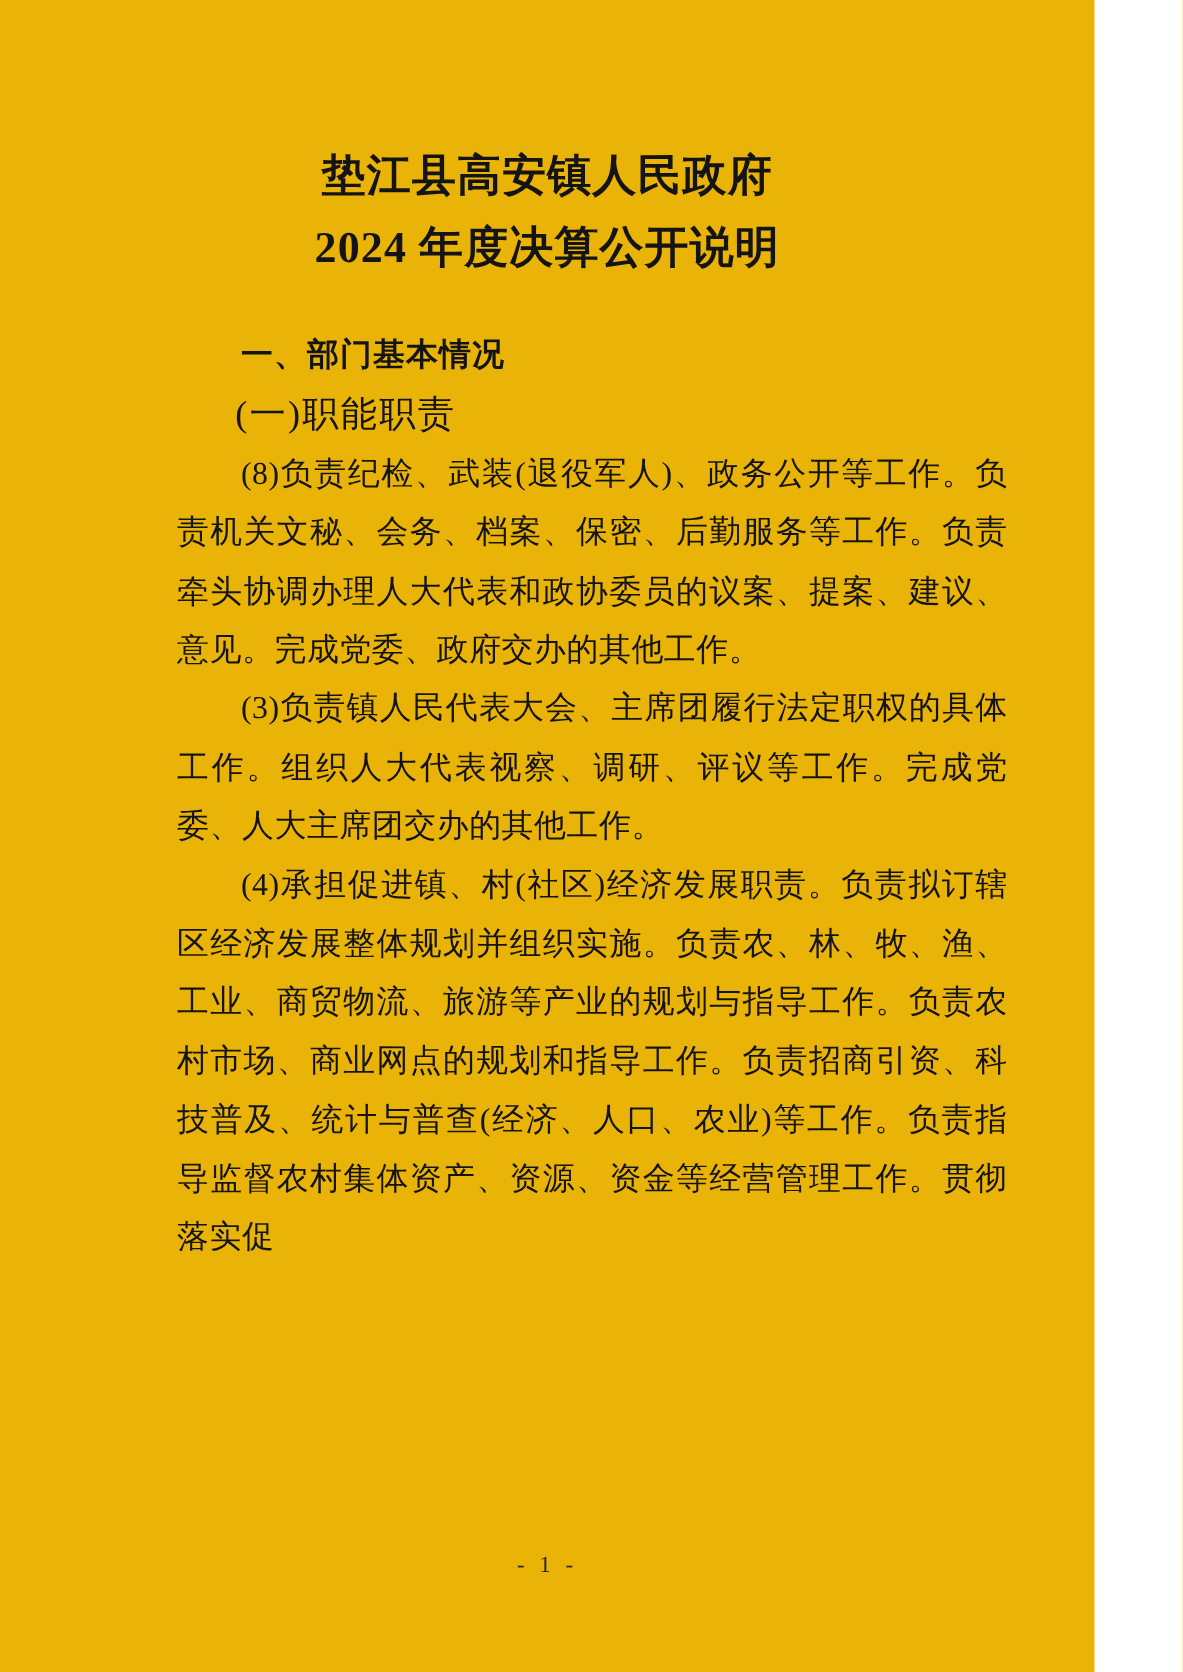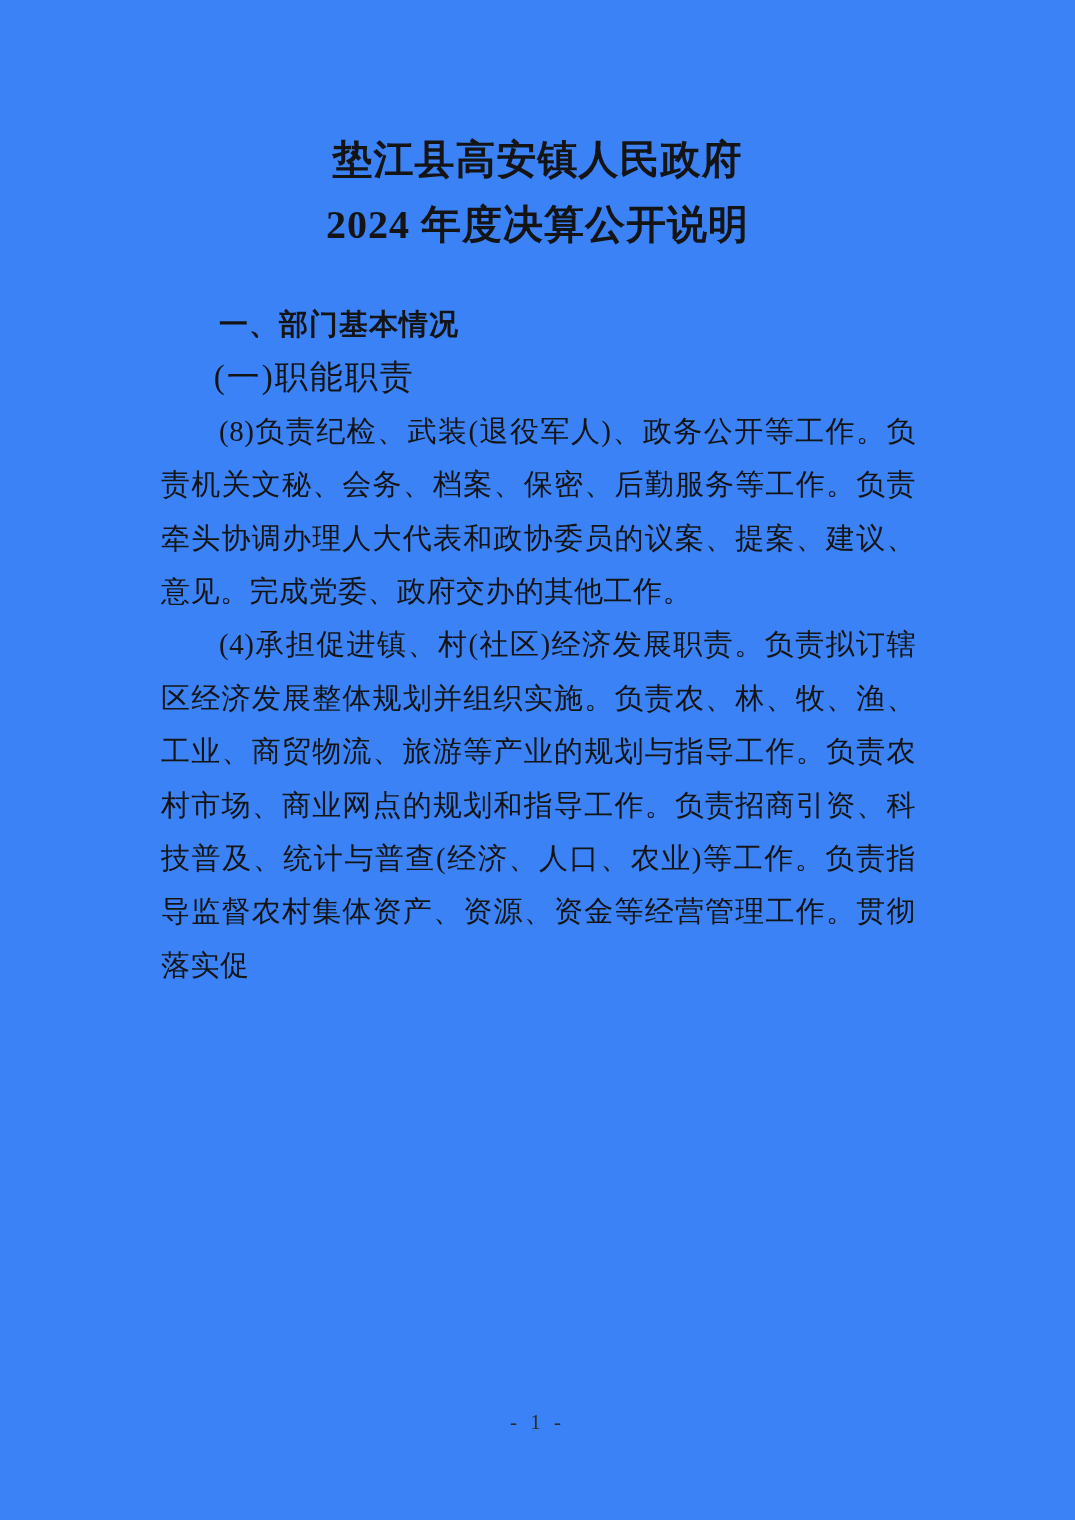--- a/index.html
+++ b/index.html
@@ -2,23 +2,23 @@
 <html lang="zh"><head>
 <meta charset="utf-8">
 <style>
   html, body {
     margin: 0;
     padding: 0;
     background: #ffffff;
   }
   .page {
     position: relative;
-    width: 1075px;
+    width: 995px;
     height: 1520px;
-    background: #3b82f6;
+    background: #eab308;
     color: #141414;
     overflow: hidden;
   }
   
   .doc-title {
     position: absolute;
     top: 127px;
     left: 0;
     width: 100%;
     text-align: center;
@@ -38,21 +38,21 @@
     top: 298px;
     width: 755px;
     font-family: "Liberation Serif", "DejaVu Serif", serif;
     font-size: 29px;
     line-height: 53.4px;
     text-align: justify;
     letter-spacing: 0.5px;
   }
   .section-heading {
     margin: 0;
-    font-family: Liberation Sans, sans-serif;
+    font-family: Liberation Mono, monospace;
     font-weight: bold;
     font-size: 29px;
     line-height: 53.4px;
     text-indent: 2em;
     text-align: left;
     letter-spacing: 1px;
   }
   .sub-heading {
     margin: 0;
     font-weight: normal;
@@ -92,18 +92,19 @@
 
   <header class="doc-title">
     <div class="title-line">垫江县高安镇人民政府</div>
     <div class="title-line">2024 年度决算公开说明</div>
   </header>
 
   <main class="doc-body">
     <h2 class="section-heading">一、部门基本情况</h2>
     <h3 class="sub-heading">(一)职能职责</h3>
     <p class="body-paragraph">(8)负责纪检、武装(退役军人)、政务公开等工作。负责机关文秘、会务、档案、保密、后勤服务等工作。负责牵头协调办理人大代表和政协委员的议案、提案、建议、意见。完成党委、政府交办的其他工作。</p>
+    <p class="body-paragraph">(3)负责镇人民代表大会、主席团履行法定职权的具体工作。组织人大代表视察、调研、评议等工作。完成党委、人大主席团交办的其他工作。</p>
     <p class="body-paragraph">(4)承担促进镇、村(社区)经济发展职责。负责拟订辖区经济发展整体规划并组织实施。负责农、林、牧、渔、工业、商贸物流、旅游等产业的规划与指导工作。负责农村市场、商业网点的规划和指导工作。负责招商引资、科技普及、统计与普查(经济、人口、农业)等工作。负责指导监督农村集体资产、资源、资金等经营管理工作。贯彻落实促</p>
   </main>
 
   <footer class="page-footer">- 1 -</footer>
 
 </div>
 
 </body></html>

